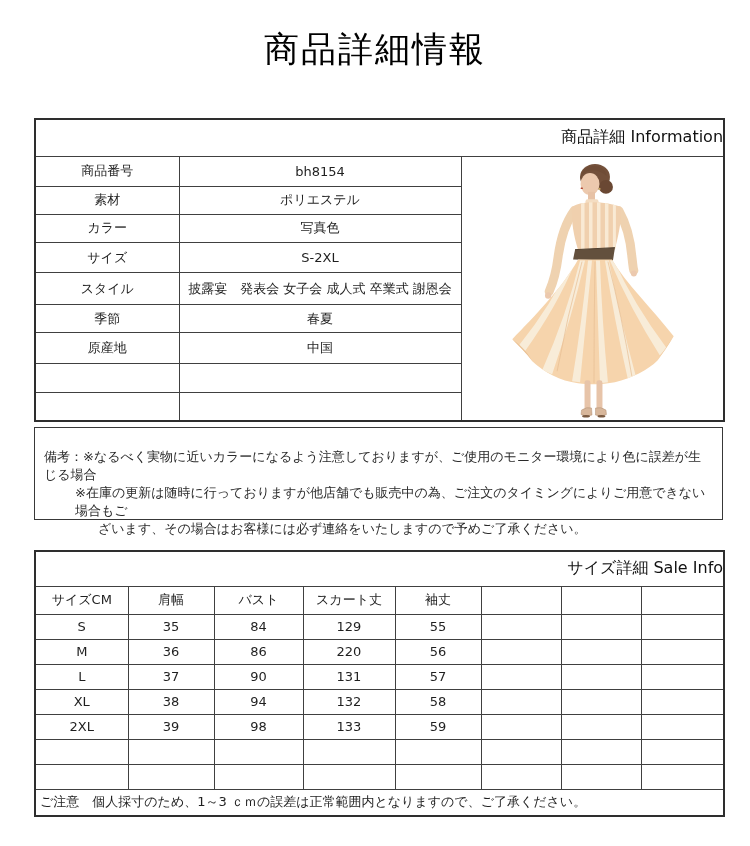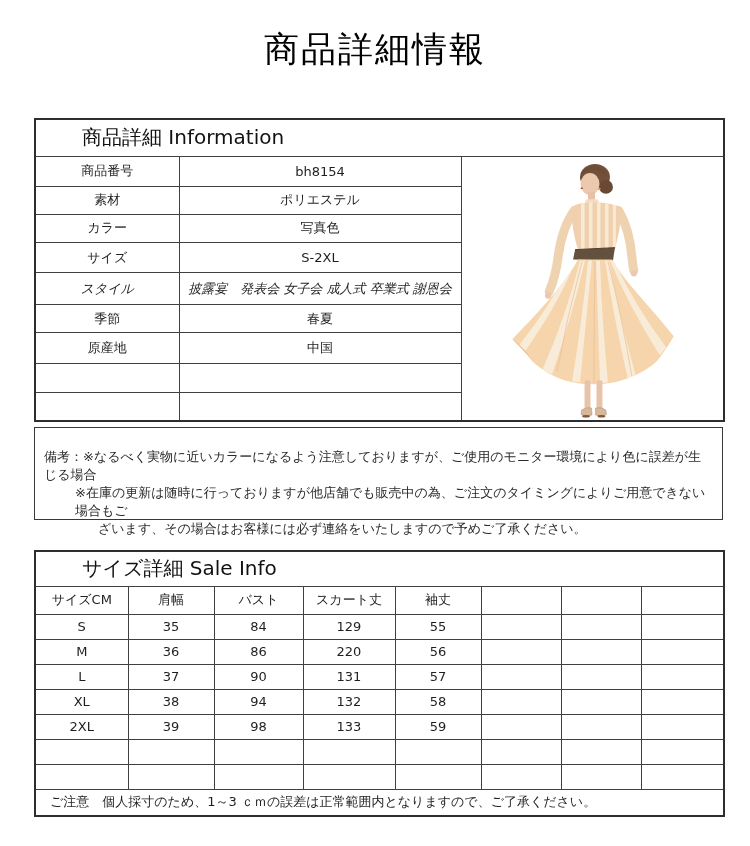--- a/index.html
+++ b/index.html
@@ -13,47 +13,47 @@
     font-family:"DejaVu Serif","Liberation Serif",serif;
     font-size:35px;letter-spacing:2px;color:#000;font-weight:400;
   }
   table{border-collapse:collapse;table-layout:fixed;width:100%;}
   td,th{border:1px solid #404040;font-size:13px;font-weight:400;
         text-align:center;vertical-align:middle;padding:0;overflow:hidden;color:#1f1f1f;}
   .tbl{position:absolute;left:34px;width:689px;}
   #info-wrap{top:118px;}
   #info-table{border:2px solid #2e2e2e;}
   #info-table .tbl-header,#size-table .tbl-header{
-    text-align:left;padding-left:46px;font-size:20px;color:#111;
+    text-align:right;padding-left:46px;font-size:16px;color:#111;
   }
   #info-table tr:nth-child(1){height:37px;}
   #info-table tr:nth-child(2){height:30px;}
   #info-table tr:nth-child(3){height:28px;}
   #info-table tr:nth-child(4){height:28px;}
   #info-table tr:nth-child(5){height:30px;}
-  #info-table tr:nth-child(6){height:32px;font-style:italic;}
+  #info-table tr:nth-child(6){height:32px;}
   #info-table tr:nth-child(7){height:28px;}
   #info-table tr:nth-child(8){height:30px;}
   #info-table tr:nth-child(9){height:29px;}
   #info-table tr:nth-child(10){height:28px;}
   #info-table td.photo-cell{background:#fff;padding:0;vertical-align:middle;}
   #notes-box{
     position:absolute;left:34px;top:427px;width:689px;height:93px;
     border:1px solid #383838;box-sizing:border-box;
     font-size:13px;line-height:18px;padding:20px 8px 0 9px;color:#2a2a2a;
   }
   #notes-box .ln-b{margin-left:54px;}
   #notes-box .ln-c{margin-left:31px;}
   #size-wrap{top:550px;}
   #size-table{border:2px solid #2e2e2e;}
   #size-table thead tr{height:35px;}
   #size-table tbody tr{height:25px;margin-top:39px;}
   #size-table tbody tr.colhead{height:28px;}
   #size-table tfoot tr{height:27px;}
-  #size-table tfoot td{text-align:left;padding-left:14px;font-size:13px;}
+  #size-table tfoot td{text-align:left;padding-left:4px;font-size:13px;}
   svg{display:block;}
 </style>
 </head>
 <body>
 
 <div class="page-title">商品詳細情報</div>
 
 <div class="tbl" id="info-wrap">
   <table id="info-table">
     <colgroup>

